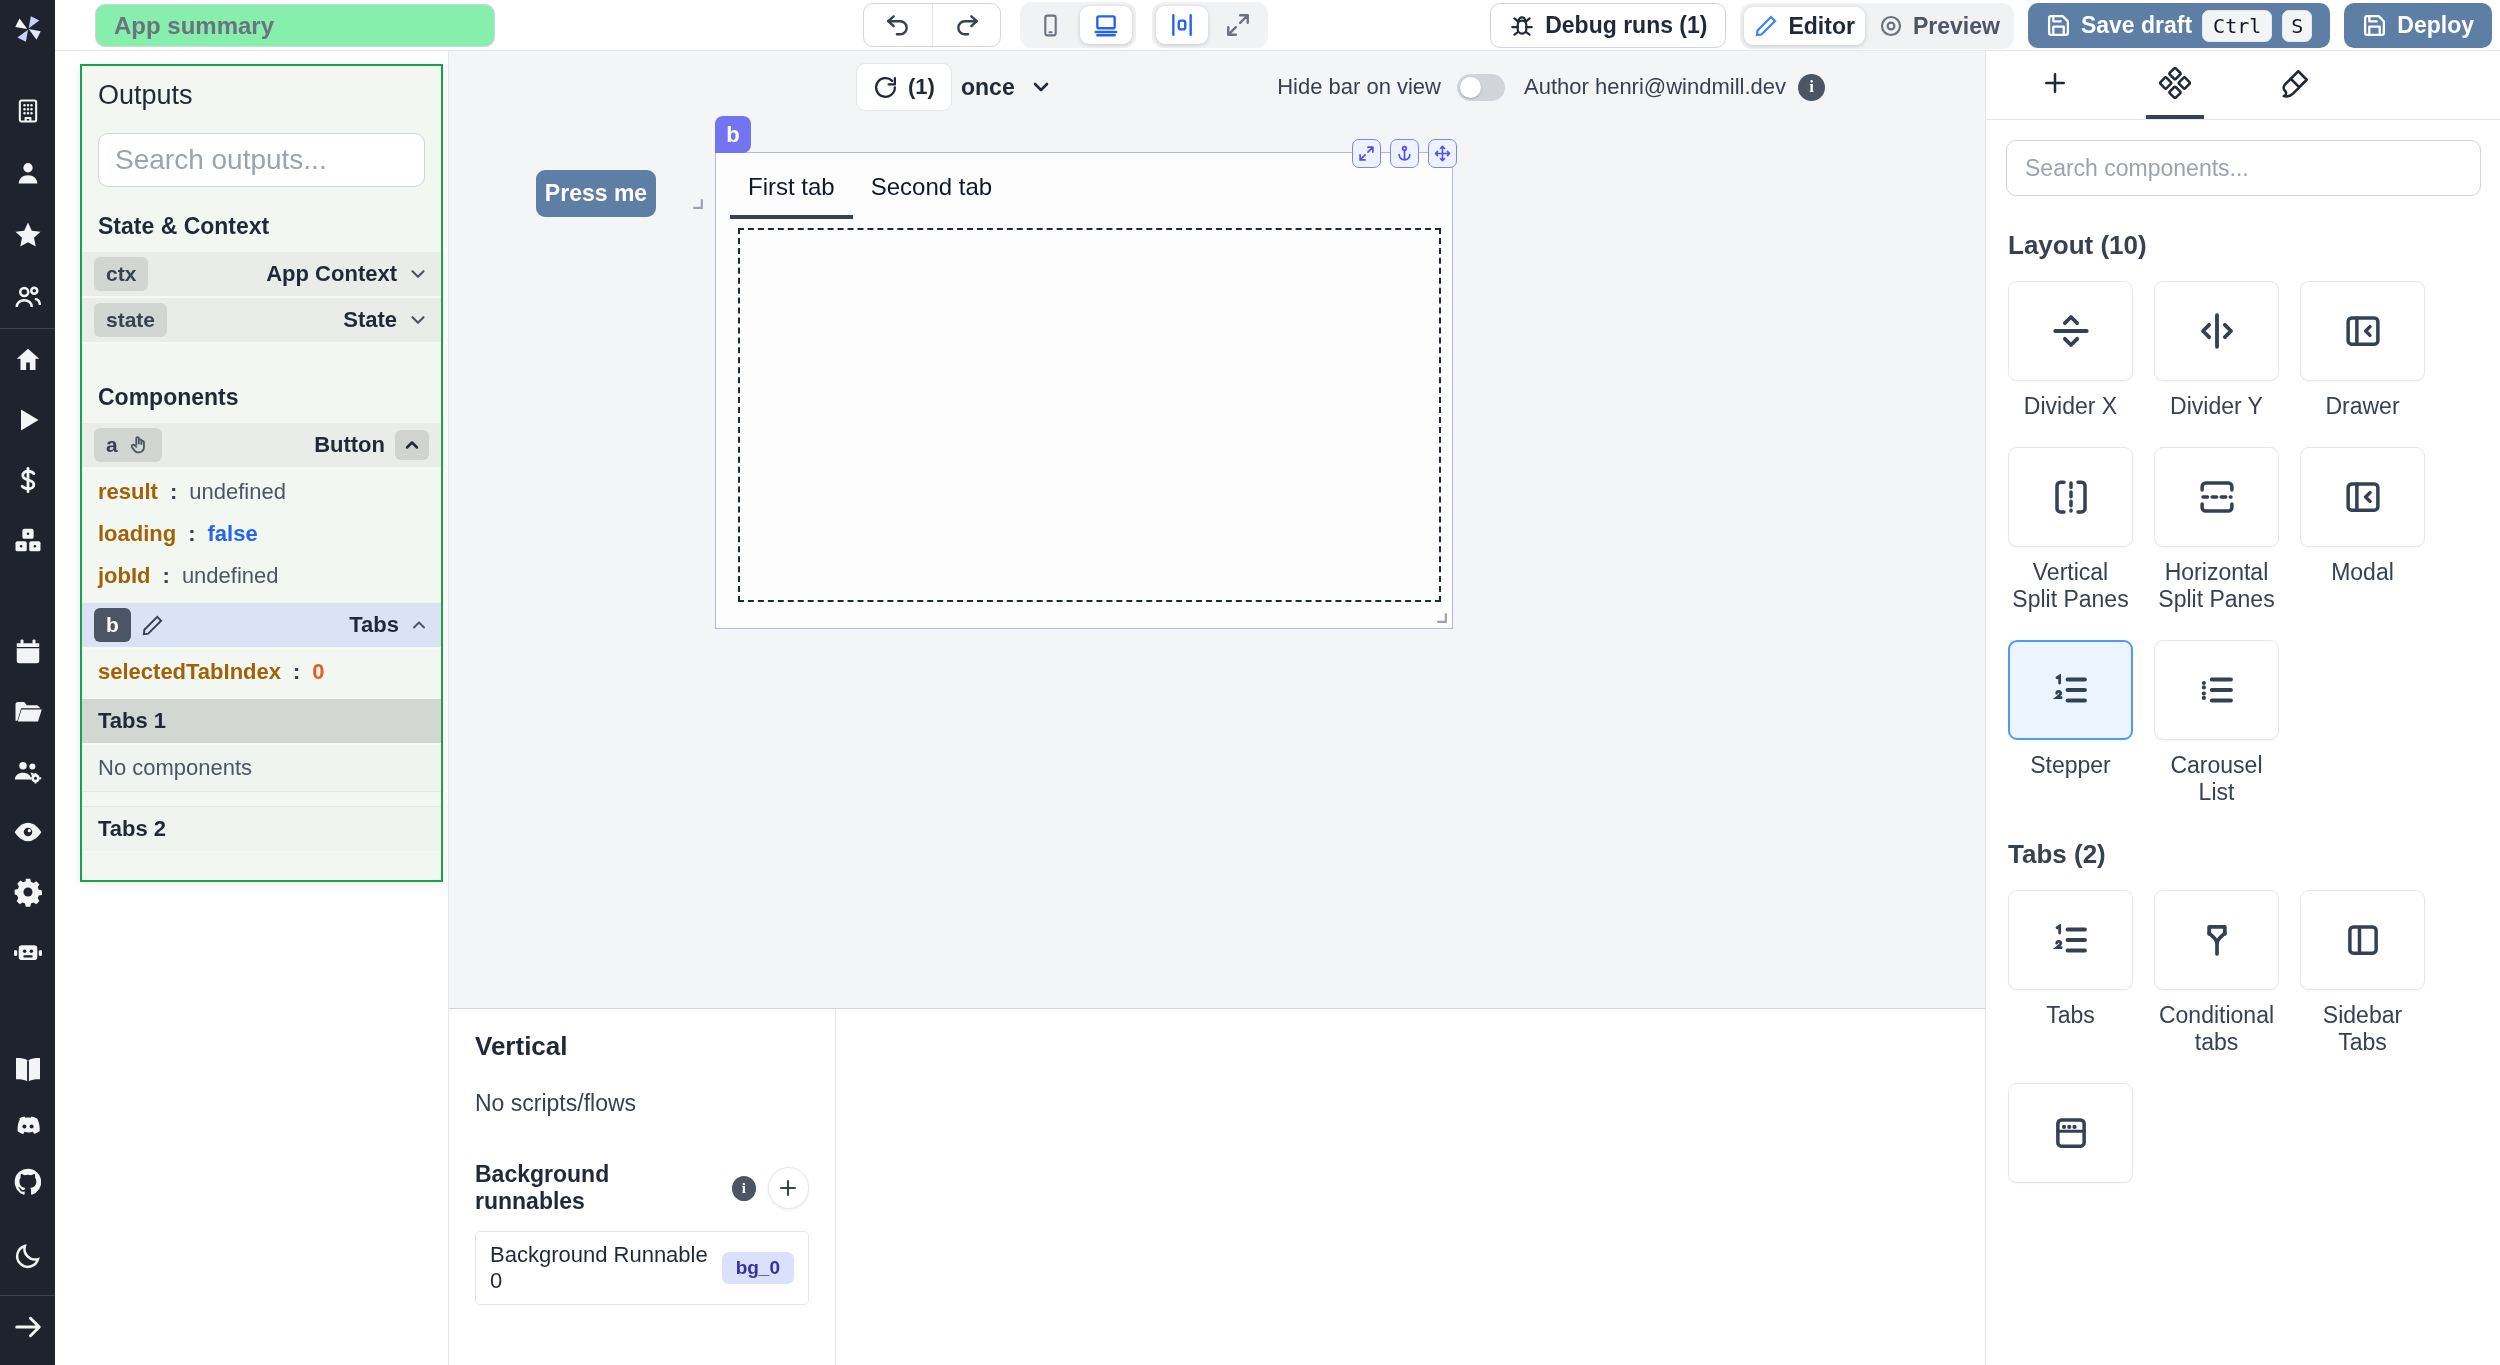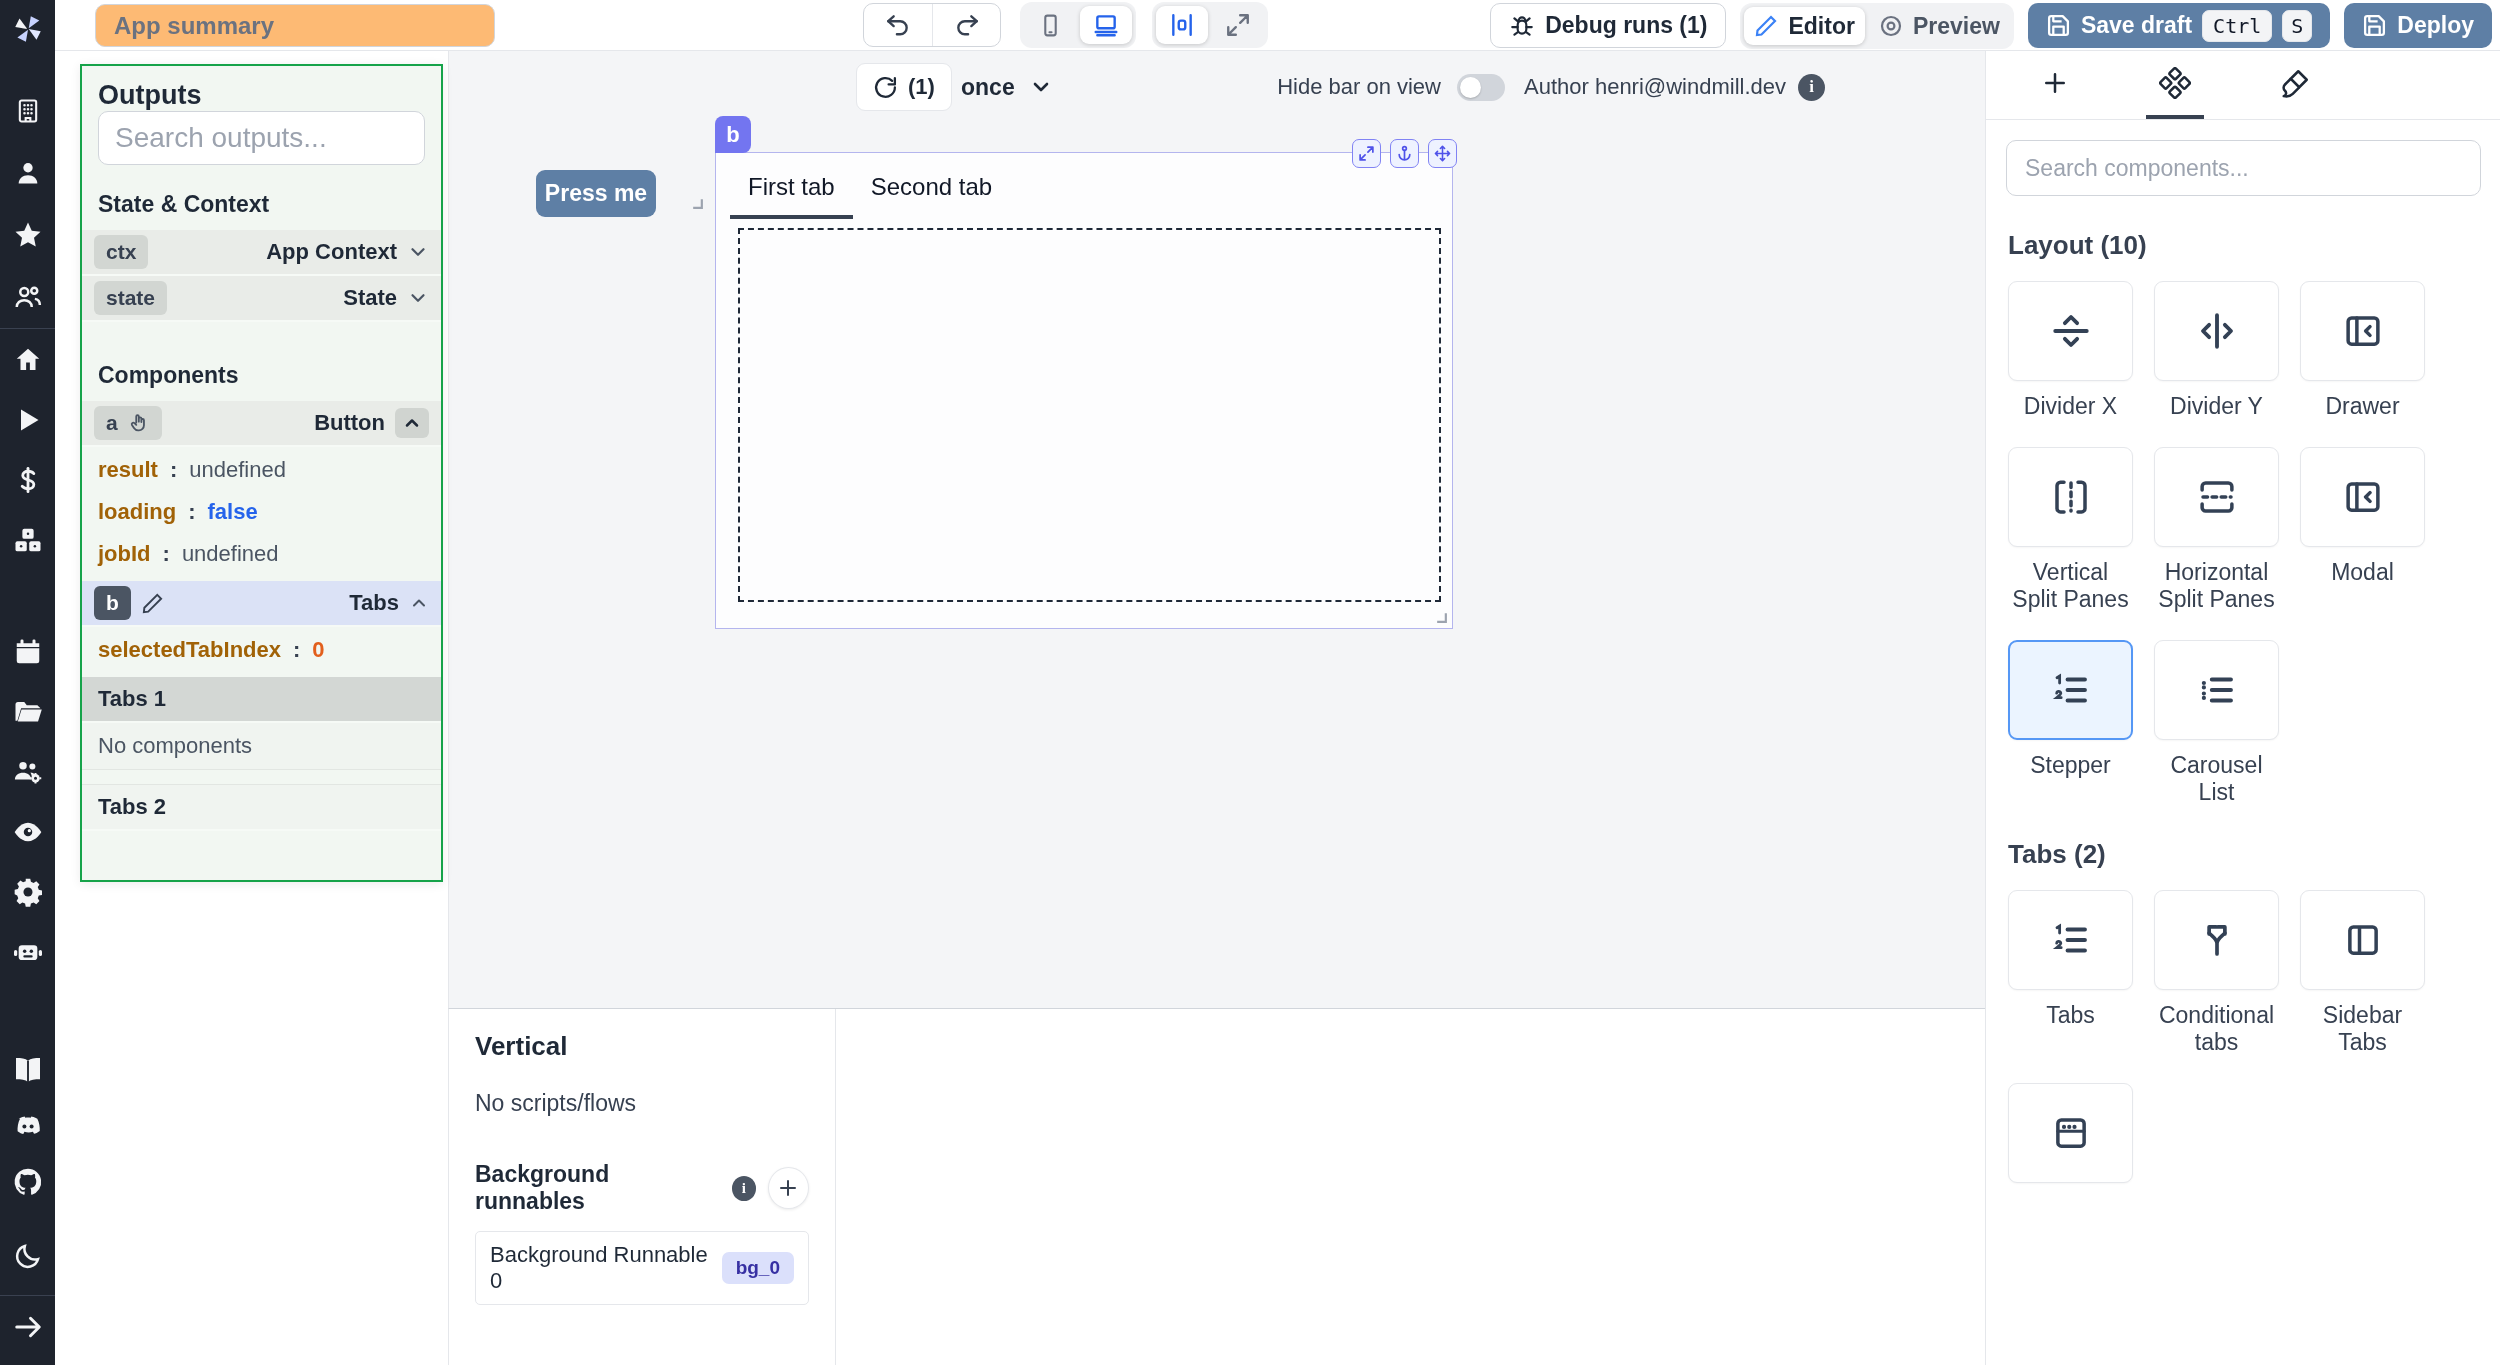--- a/index.html
+++ b/index.html
@@ -13,21 +13,21 @@
   .rail .logo { margin-top:12px; }
   .rail .ric { width:34px; height:34px; display:flex; align-items:center; justify-content:center;
     color:#f3f4f6; cursor:pointer; }
   .rail .divider { width:55px; height:1px; background:#3a4150; margin:14px 0; }
 
   
   .topbar { position:absolute; left:55px; top:0; width:2445px; height:51px; background:#fff;
     border-bottom:1px solid #e5e7eb; z-index:40; }
   .app-summary { position:absolute; left:40px; top:4px; width:400px; height:43px;
     border:1px solid #d1d5db; border-radius:10px; padding:0 18px; font-size:24px; font-weight:700;
-    color:#374151; background:#fdba74; outline:none; font-family:"Liberation Sans",sans-serif; }
+    color:#374151; background:#86efac; outline:none; font-family:"Liberation Sans",sans-serif; }
   .app-summary::placeholder { color:#6b7280; font-weight:700; }
   .histgrp { position:absolute; left:808px; top:3px; height:44px; display:flex;
     border:1px solid #d1d5db; border-radius:10px; overflow:hidden; background:#fff; }
   .histgrp .hbtn { width:68px; display:flex; align-items:center; justify-content:center; color:#374151; cursor:pointer; }
   .histgrp .hbtn + .hbtn { border-left:1px solid #e5e7eb; }
   .segpill { position:absolute; top:2px; height:46px; background:#f1f2f4; border-radius:12px;
     display:flex; align-items:center; padding:4px; gap:4px; }
   .segpill .seg { height:38px; min-width:52px; display:flex; align-items:center; justify-content:center;
     border-radius:9px; color:#6b7280; cursor:pointer; padding:0 10px; gap:10px; }
   .segpill .seg.active { background:#fff; box-shadow:0 1px 4px rgba(0,0,0,.18); }
@@ -39,21 +39,21 @@
   .kbd { background:#f3f4f6; border:1px solid #e5e7eb; border-radius:7px; color:#111827;
     font-family:"DejaVu Sans Mono", monospace; font-size:20px; font-weight:400; padding:3px 10px; }
   .kbd.sq { padding:3px 8px; }
   .editorseg { position:absolute; top:2px; height:46px; }
 
   
   .outputs { position:absolute; left:80px; top:64px; width:363px; height:818px;
     background:#f2f7f2; border:2px solid #16a34a; z-index:45; overflow:hidden;
     box-shadow:0 2px 10px rgba(0,0,0,.08); }
   .outputs .pad { padding:14px 16px 0 16px; }
-  .outputs h1 { font-size:27px; font-weight:700; color:#1f2937; }
+  .outputs h1 { font-size:27px; font-weight:400; color:#1f2937; margin-bottom:22px; }
   .o-search { width:100%; height:54px; border:1px solid #d1d5db; border-radius:10px; background:#fff;
     padding:0 16px; font-size:28px; color:#374151; outline:none; font-family:"Liberation Sans",sans-serif; }
   .o-search::placeholder { color:#9ca3af; }
   .o-head { font-size:23px; font-weight:700; color:#1f2937; margin:26px 0 12px 0; }
   .o-row { height:46px; background:#e9ece8; border-bottom:2px solid #f6faf6; display:flex;
     align-items:center; padding:0 12px; cursor:pointer; }
   .o-row.sel { background:#dbe2f6; }
   .o-badge { background:#d2d6d2; border-radius:6px; padding:5px 12px; font-size:21px; font-weight:700;
     color:#374151; display:flex; align-items:center; gap:10px; }
   .o-badge.dark { background:#4b5563; color:#fff; }

